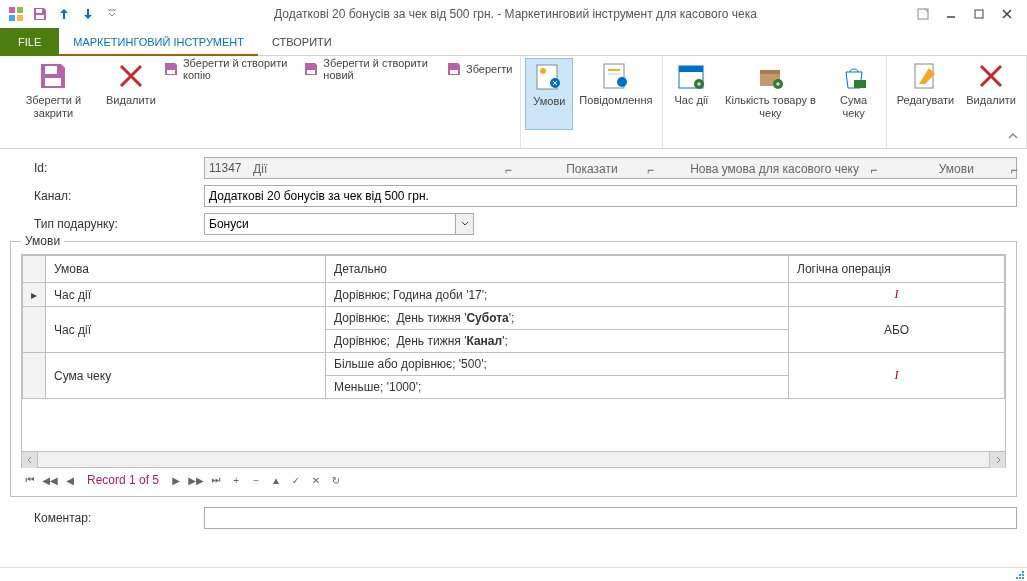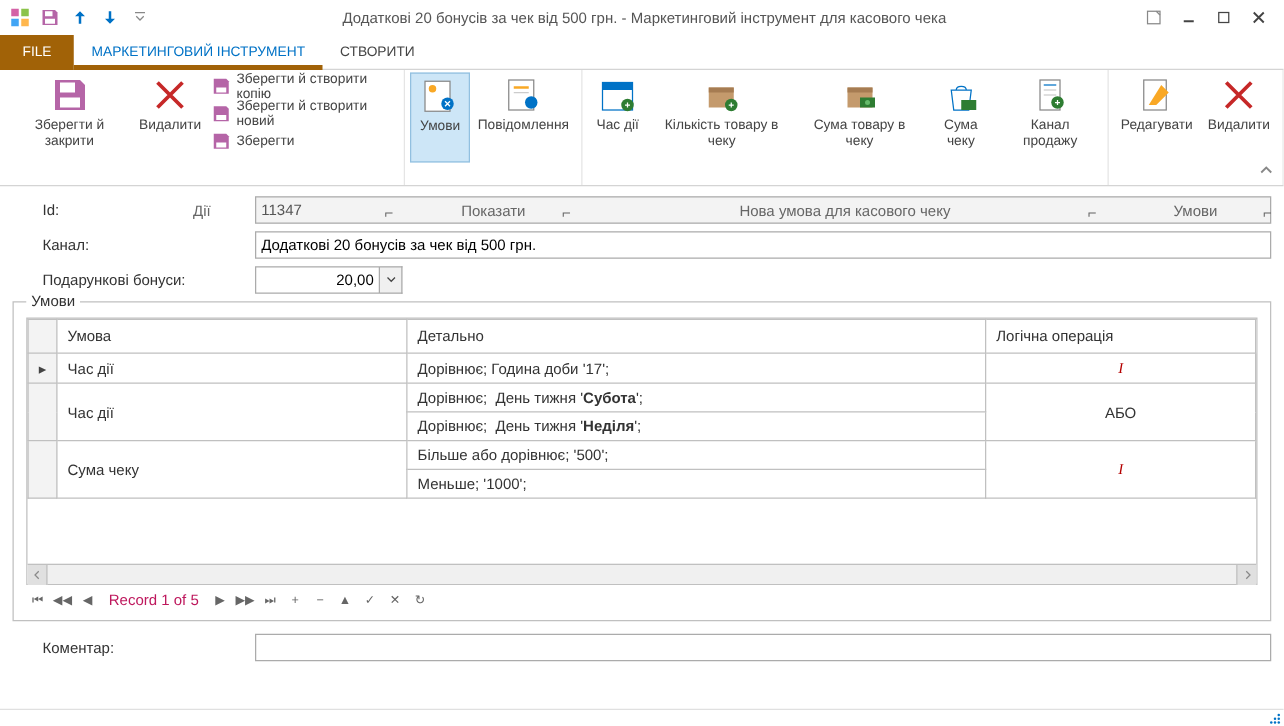--- a/index.html
+++ b/index.html
@@ -7,36 +7,36 @@
 
 .titlebar { height: 28px; background: #fff; display: flex; align-items: center; padding: 0 6px; border-bottom: 0; justify-content: center; }
 .titlebar .qat { display: flex; gap: 4px; align-items: center; }
 .titlebar .qat-btn { width: 20px; height: 20px; display: flex; align-items: center; justify-content: center; cursor: pointer; }
 .titlebar .title { flex: 1; text-align: center; color: #555; font-size: 12px; }
 .titlebar .winctrl { display: flex; gap: 0; }
 .titlebar .winctrl .wc { width: 28px; height: 24px; display: flex; align-items: center; justify-content: center; cursor: pointer; color: #555; }
 
 .tabstrip { height: 28px; display: flex; border-bottom: 1px solid #d4d4d4; background: #fff; }
 .tabstrip .tab { padding: 0 14px; height: 28px; line-height: 28px; cursor: pointer; color: #444; text-transform: uppercase; font-size: 11px; }
-.tabstrip .tab.file { background: #a16207; color: #fff; font-weight: normal; padding: 0 18px; }
-.tabstrip .tab.active { color: #0072c6; border-bottom: 4px solid #a16207; }
+.tabstrip .tab.file { background: #4d7c0f; color: #fff; font-weight: normal; padding: 0 18px; }
+.tabstrip .tab.active { color: #0072c6; border-bottom: 2px solid #a16207; }
 
 .ribbon { height: 93px; background: #fff; border-bottom: 1px solid #d4d4d4; display: flex; position: relative; }
 .ribbon-group { display: flex; flex-direction: column; border-right: 1px solid #e5e5e5; padding: 2px 4px 0 4px; }
 .ribbon-group .rg-content { display: flex; align-items: flex-start; flex: 1; }
 .ribbon-group .rg-label { height: 16px; text-align: center; color: #666; font-size: 11px; position: relative; margin-top: 32px; }
 .ribbon-group .rg-launcher { position: absolute; right: 2px; bottom: 1px; width: 12px; height: 12px; cursor: pointer; color: #666; }
 .rbtn-large { width: auto; min-width: 48px; height: 72px; display: flex; flex-direction: column; align-items: center; justify-content: flex-start; padding: 2px 6px; cursor: pointer; text-align: center; }
 .rbtn-large.active { background: #cde6f7; border: 1px solid #92c0e0; }
 .rbtn-large .icon { width: 32px; height: 32px; margin-bottom: 2px; display: flex; align-items: center; justify-content: center; }
 .rbtn-large .lbl { font-size: 11px; color: #444; line-height: 13px; }
 .rbtn-small { height: 22px; display: flex; align-items: center; padding: 0 4px; cursor: pointer; }
 .rbtn-small .icon { width: 16px; height: 16px; margin-right: 4px; display: flex; align-items: center; justify-content: center; }
 .rbtn-small .lbl { font-size: 11px; color: #444; }
-.rbtn-col { display: flex; flex-direction: column; justify-content: flex-start; }
+.rbtn-col { display: flex; flex-direction: row; justify-content: flex-start; }
 
 .collapse-arrow { position: absolute; right: 8px; bottom: 6px; cursor: pointer; color: #888; }
 
 .form-area { padding: 8px 10px 0 10px; }
 .form-row { display: flex; align-items: center; margin-bottom: 6px; }
 .form-row .flabel { width: 170px; color: #333; margin-left: 24px; }
 .form-row .fctrl { flex: 1; }
 .form-row input[type=text] { width: 100%; height: 22px; border: 1px solid #ababab; padding: 0 4px; background: #fff; }
 .form-row input[readonly] { background: #f3f3f3; color: #555; }
 .form-row .select-wrap { display: flex; }
@@ -242,50 +242,26 @@
               <rect x="6" y="10" width="20" height="4" fill="#a67c52"></rect>
               <circle cx="24" cy="24" r="5" fill="#2e7d32"></circle>
               <path d="M22 24h4M24 22v4" stroke="#fff"></path>
             </svg>
           </div>
         <div class="lbl">Кількість товару в чеку</div>
       </div>
       <div class="rbtn-large">
         <div class="icon">
             <svg width="32" height="32" viewBox="0 0 32 32">
-              <rect x="6" y="10" width="20" height="16" fill="#c49a6c"></rect>
-              <rect x="6" y="10" width="20" height="4" fill="#a67c52"></rect>
-              <rect x="16" y="18" width="12" height="8" fill="#2e7d32"></rect>
-              <circle cx="22" cy="22" r="2" fill="#66bb6a"></circle>
-            </svg>
-          </div>
-        <div class="lbl">Сума товару в чеку</div>
-      </div>
-      <div class="rbtn-large">
-        <div class="icon">
-            <svg width="32" height="32" viewBox="0 0 32 32">
               <path d="M8 12h16l-2 16H10z" fill="#fff" stroke="#0072c6"></path>
               <path d="M12 12c0-4 8-4 8 0" fill="none" stroke="#0072c6"></path>
               <rect x="16" y="20" width="12" height="8" fill="#2e7d32"></rect>
             </svg>
           </div>
         <div class="lbl">Сума чеку</div>
-      </div>
-      <div class="rbtn-large">
-        <div class="icon">
-            <svg width="32" height="32" viewBox="0 0 32 32">
-              <rect x="8" y="4" width="16" height="24" fill="#fff" stroke="#888"></rect>
-              <line x1="11" y1="8" x2="21" y2="8" stroke="#0072c6"></line>
-              <line x1="11" y1="12" x2="21" y2="12" stroke="#ccc"></line>
-              <line x1="11" y1="16" x2="21" y2="16" stroke="#ccc"></line>
-              <circle cx="22" cy="22" r="5" fill="#2e7d32"></circle>
-              <path d="M22 20v4M20 22h4" stroke="#fff"></path>
-            </svg>
-          </div>
-        <div class="lbl">Канал продажу</div>
       </div>
     </div>
     <div class="rg-label"><span>Нова умова для касового чеку</span><span class="rg-launcher">⌐</span></div>
   </div>
 
   <div class="ribbon-group">
     <div class="rg-content">
       <div class="rbtn-large">
         <div class="icon">
             <svg width="32" height="32" viewBox="0 0 32 32">
@@ -319,34 +295,34 @@
   <div class="form-row">
     <div class="flabel">Id:</div>
     <div class="fctrl"><input type="text" readonly="" value="11347" style=""></div>
   </div>
 
   <div class="form-row">
     <div class="flabel">Канал:</div>
     <div class="fctrl"><input type="text" value="Додаткові 20 бонусів за чек від 500 грн." style=""></div>
   </div>
 
-
   <div class="form-row">
-    <div class="flabel">Подарункові бонуси:</div>
-    <div class="fctrl">
-      <div class="spin-wrap">
-        <input type="text" value="20,00" style="">
+    <div class="flabel">Тип подарунку:</div>
+    <div class="fctrl" style="max-width:270px">
+      <div class="select-wrap">
+        <input type="text" value="Бонуси" style="">
         <div class="dd-btn">
             <svg width="8" height="8" viewBox="0 0 8 8">
               <path d="M1 2l3 3 3-3" stroke="#444" fill="none"></path>
             </svg>
           </div>
       </div>
     </div>
   </div>
+
 
   <div class="group-box">
     <div class="gb-title">Умови</div>
 
     <div class="grid-wrap">
       <table class="grid">
         <thead>
           <tr>
             <th class="rowhead"></th>
             <th style="width:280px">Умова</th>
@@ -361,21 +337,21 @@
             <td><span>Дорівнює;  Година доби '17';</span></td>
             <td class="op-cell"><span class="op-i">І</span></td>
           </tr>
           <tr>
             <td class="rowhead" rowspan="2"></td>
             <td rowspan="2">Час дії</td>
             <td>Дорівнює;&nbsp;&nbsp;День тижня '<b>Субота</b>';</td>
             <td rowspan="2" class="op-cell">АБО</td>
           </tr>
           <tr>
-            <td>Дорівнює;&nbsp;&nbsp;День тижня '<b>Неділя</b>';</td>
+            <td>Дорівнює;&nbsp;&nbsp;День тижня '<b>Канал</b>';</td>
           </tr>
           <tr>
             <td class="rowhead" rowspan="2"></td>
             <td rowspan="2">Сума чеку</td>
             <td>Більше або дорівнює;  '500';</td>
             <td rowspan="2" class="op-cell"><span class="op-i">І</span></td>
           </tr>
           <tr>
             <td>Меньше;  '1000';</td>
           </tr>

